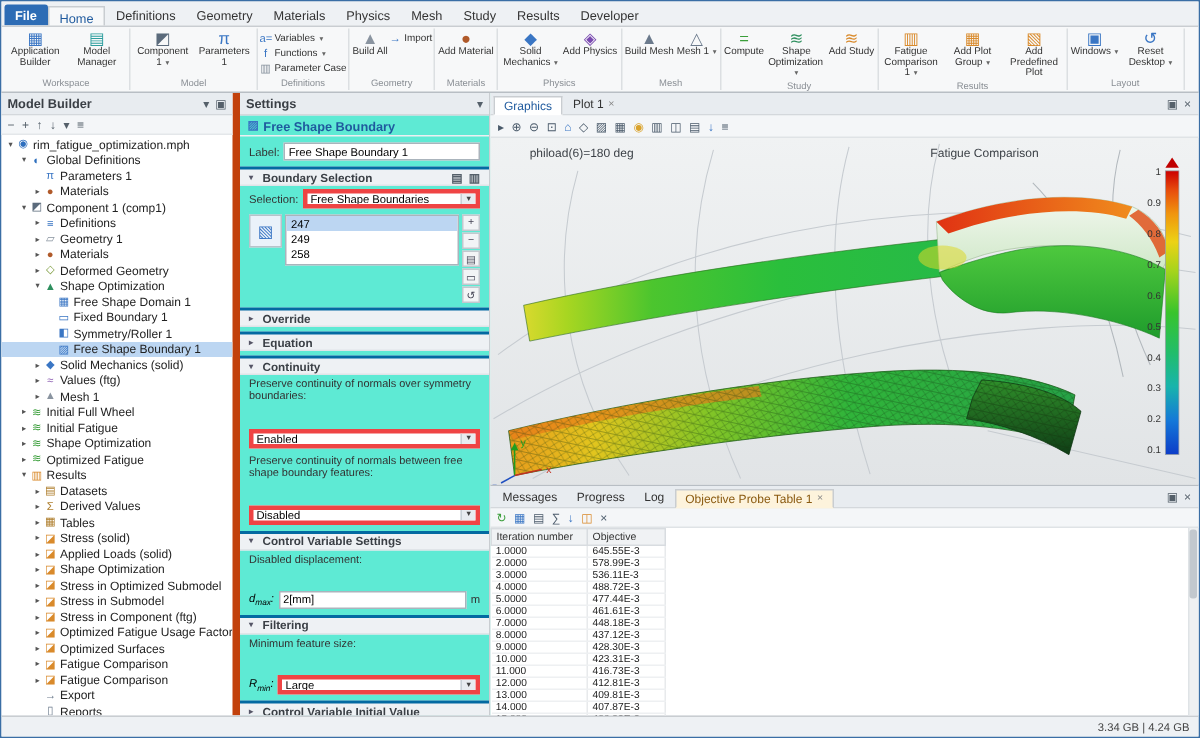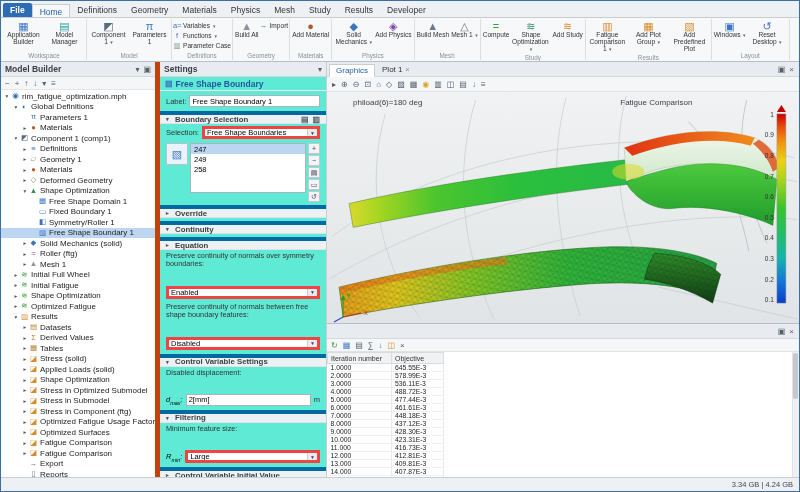--- a/index.html
+++ b/index.html
@@ -37,31 +37,31 @@
 .tarrow{width:8px;flex:0 0 8px;text-align:center;font-size:5.5px;color:#555;}
 .ticon{width:9px;flex:0 0 9px;text-align:center;font-size:7.5px;line-height:10px;}
 .tlabel{padding-left:2px;}
 
 .st{flex:0 0 167px;width:167px;background:#5eead4;border-right:1px solid #c9cdd1;display:flex;flex-direction:column;min-height:0;}
 .st-sub{flex:0 0 14px;display:flex;align-items:center;gap:3px;padding:0 5px;font-size:8.5px;font-weight:bold;color:#1f5a9e;border-bottom:1px solid #eceff2;}
 .st-body{flex:1;padding:2px 6px;overflow:hidden;}
 .frow{display:flex;align-items:center;gap:3px;margin:2px 0 4px;}
 .flabel{font-size:7.5px;color:#333;white-space:nowrap;}
 .txt{flex:1;height:12px;font-size:7.5px;border:1px solid #aab4bc;background:#fff;padding:0 2px;font-family:inherit;min-width:0;}
-.sech{display:flex;align-items:center;gap:3px;height:13px;margin:3px -6px 2px;padding:0 6px;background:#eef1f4;border-top:4px solid #0369a1;border-bottom:1px solid #e0e4e8;font-size:7.8px;font-weight:bold;color:#3a3f45;}
+.sech{display:flex;align-items:center;gap:3px;height:13px;margin:3px -6px 2px;padding:0 6px;background:#eef1f4;border-top:2px solid #0369a1;border-bottom:1px solid #e0e4e8;font-size:7.8px;font-weight:bold;color:#3a3f45;}
 .sarr{font-size:5.5px;color:#556;width:6px;}
 .sp{flex:1;}
 .sic{font-size:7px;color:#778;}
 .dd{flex:1;height:13px;border:3px solid #ef4444;background:#fff;display:flex;align-items:center;justify-content:space-between;padding:0 0 0 2px;font-size:7.5px;min-width:0;overflow:hidden;white-space:nowrap;}
 .dd-full{margin:1px 0 4px;}
 .dda{font-size:5px;color:#444;background:#e8ecf0;align-self:stretch;display:flex;align-items:center;padding:0 2px;border-left:1px solid #c8d0d6;}
 .small-lbl{font-size:7.3px;color:#333;margin:2px 0 17px;line-height:1.15;}
 .selrow{display:flex;gap:2px;margin:2px 0 3px;align-items:flex-start;}
 .selic{width:22px;height:22px;border:1px solid #b8c2ca;background:#eaf2fa;display:flex;align-items:center;justify-content:center;font-size:11px;color:#3a76c4;}
-.selbox{flex:1;height:50px;border:1px solid #aab4bc;background:#fff;overflow:hidden;}
+.selbox{flex:1;height:34px;border:1px solid #aab4bc;background:#fff;overflow:hidden;}
 .selitem{height:10px;font-size:7.5px;padding:0 3px;display:flex;align-items:center;}
 .selitem.sel{background:#bcd6f2;}
 .selbtns{display:flex;flex-direction:column;gap:1px;}
 .selbtn{width:12px;height:11px;border:1px solid #c2c8ce;background:#f2f4f6;font-size:7px;display:flex;align-items:center;justify-content:center;color:#445;}
 .sym{font-size:7.5px;font-style:italic;white-space:nowrap;}
 .sym sub{font-size:5.5px;}
 .unit{font-size:7.5px;color:#333;}
 
 .right{flex:1;display:flex;flex-direction:column;min-width:0;}
 .gfx{flex:0 0 262px;display:flex;flex-direction:column;border-bottom:1px solid #b8bec4;background:#fff;min-height:0;}
@@ -344,21 +344,21 @@
             <span class="tlabel">Free Shape Boundary 1</span>
           </div>
           <div class="trow" style="padding-left: 20px;">
             <span class="tarrow">▸</span>
             <span class="ticon" style="color: rgb(58, 118, 196);">◆</span>
             <span class="tlabel">Solid Mechanics (solid)</span>
           </div>
           <div class="trow" style="padding-left: 20px;">
             <span class="tarrow">▸</span>
             <span class="ticon" style="color: rgb(138, 90, 176);">≈</span>
-            <span class="tlabel">Roller (ftg)</span>
+            <span class="tlabel">Values (ftg)</span>
           </div>
           <div class="trow" style="padding-left: 20px;">
             <span class="tarrow">▸</span>
             <span class="ticon" style="color: rgb(138, 148, 160);">▲</span>
             <span class="tlabel">Mesh 1</span>
           </div>
           <div class="trow" style="padding-left: 11px;">
             <span class="tarrow">▸</span>
             <span class="ticon" style="color: rgb(58, 158, 58);">≋</span>
             <span class="tlabel">Initial Full Wheel</span>
@@ -512,27 +512,27 @@
               <div class="selbtn">↺</div>
             </div>
         </div>
 
         <div class="sech">
           <span class="sarr">▸</span>
           <span>Override</span>
         </div>
 
         <div class="sech">
+          <span class="sarr">▸</span>
+          <span>Equation</span>
+        </div>
+
+        <div class="sech">
           <span class="sarr">▾</span>
           <span>Continuity</span>
-        </div>
-
-        <div class="sech">
-          <span class="sarr">▸</span>
-          <span>Equation</span>
         </div>
         <div class="small-lbl">Preserve continuity of normals over symmetry boundaries:</div>
         <div class="dd dd-full">
           <span>Enabled</span>
           <span class="dda">▼</span>
         </div>
         <div class="small-lbl">Preserve continuity of normals between free shape boundary features:</div>
         <div class="dd dd-full">
           <span>Disabled</span>
           <span class="dda">▼</span>
@@ -718,20 +718,35 @@
               <text class="ax-t" x="20" y="206" fill="#1f9e1f">y</text>
               <text class="ax-t" x="37" y="224" fill="#c03020">x</text>
               <text class="ax-t" x="1" y="236" fill="#2050c0">z</text>
             </g>
           </svg>
         </div>
       </div>
 
       <div class="msg">
         <div class="dtabbar">
+          <div class="dtabs">
+              <div class="dtab">
+                <span>Messages</span>
+              </div>
+              <div class="dtab">
+                <span>Progress</span>
+              </div>
+              <div class="dtab">
+                <span>Log</span>
+              </div>
+              <div class="dtab active hl">
+                <span>Objective Probe Table 1</span>
+                <span class="x">×</span>
+              </div>
+            </div>
           <div class="wicons">
               <span class="tbi">▣</span>
               <span class="tbi">×</span>
             </div>
         </div>
         <div class="mtb">
             <span class="tbi" style="color: rgb(58, 158, 58);">↻</span>
             <span class="tbi" style="color: rgb(58, 118, 196);">▦</span>
             <span class="tbi" style="color: rgb(74, 90, 106);">▤</span>
             <span class="tbi" style="color: rgb(74, 90, 106);">∑</span>

